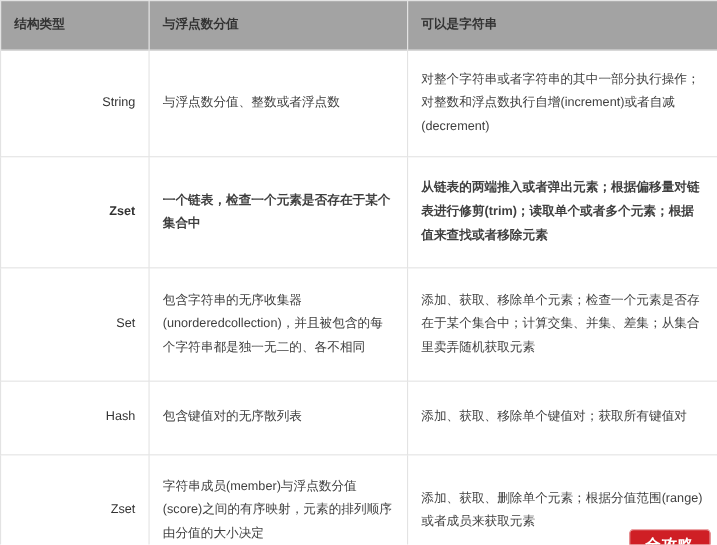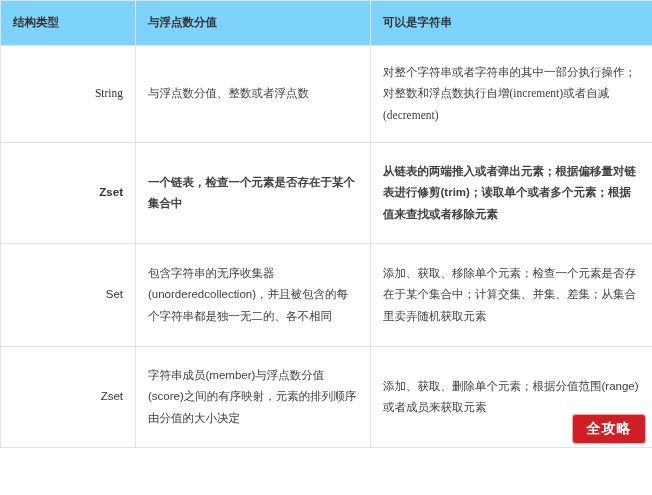--- a/index.html
+++ b/index.html
@@ -26,21 +26,21 @@
   }
   table.redis-table th,
   table.redis-table td {
     border: 1px solid #e3e3e3;
     vertical-align: middle;
     padding: 10px 12px;
     font-size: 11.5px;
     line-height: 1.85;
   }
   table.redis-table thead th {
-    background: #7dd3fc;
+    background: #a3a3a3;
     font-weight: bold;
     color: #333333;
     font-size: 11.5px;
     height: 28px;
     padding-top: 8px;
     padding-bottom: 8px;
     text-align: left;
   }
   col.c-type { width: 135px; }
   col.c-value { width: 235px; }
@@ -48,21 +48,21 @@
 
   td.type-cell {
     color: #333333;
     font-size: 12px;
     text-align: right;
   }
   td.value-cell,
   td.ops-cell {
     color: #3f3f3f;
   }
-  tr.row-string td { height: 76px; font-family: Liberation Serif, serif; }
+  tr.row-string td { height: 76px; }
   tr.row-list td { height: 80px; font-weight: bold; }
   tr.row-set td { height: 82px; }
   tr.row-hash td { height: 46px; }
   tr.row-zset td { height: 80px; }
 
   .watermark {
     position: absolute;
     right: 6px;
     bottom: 4px;
     width: 74px;
@@ -105,20 +105,25 @@
       <tr class="row-list">
         <td class="type-cell">Zset</td>
         <td class="value-cell">一个链表，检查一个元素是否存在于某个集合中</td>
         <td class="ops-cell">从链表的两端推入或者弹出元素；根据偏移量对链表进行修剪(trim)；读取单个或者多个元素；根据值来查找或者移除元素</td>
       </tr>
       <tr class="row-set">
         <td class="type-cell">Set</td>
         <td class="value-cell">包含字符串的无序收集器(unorderedcollection)，并且被包含的每个字符串都是独一无二的、各不相同</td>
         <td class="ops-cell">添加、获取、移除单个元素；检查一个元素是否存在于某个集合中；计算交集、并集、差集；从集合里卖弄随机获取元素</td>
       </tr>
+      <tr class="row-hash">
+        <td class="type-cell">Hash</td>
+        <td class="value-cell">包含键值对的无序散列表</td>
+        <td class="ops-cell">添加、获取、移除单个键值对；获取所有键值对</td>
+      </tr>
       <tr class="row-zset">
         <td class="type-cell">Zset</td>
         <td class="value-cell">字符串成员(member)与浮点数分值(score)之间的有序映射，元素的排列顺序由分值的大小决定</td>
         <td class="ops-cell">添加、获取、删除单个元素；根据分值范围(range)或者成员来获取元素</td>
       </tr>
     </tbody>
   </table>
   <div class="watermark">全攻略</div>
 </div>
 

